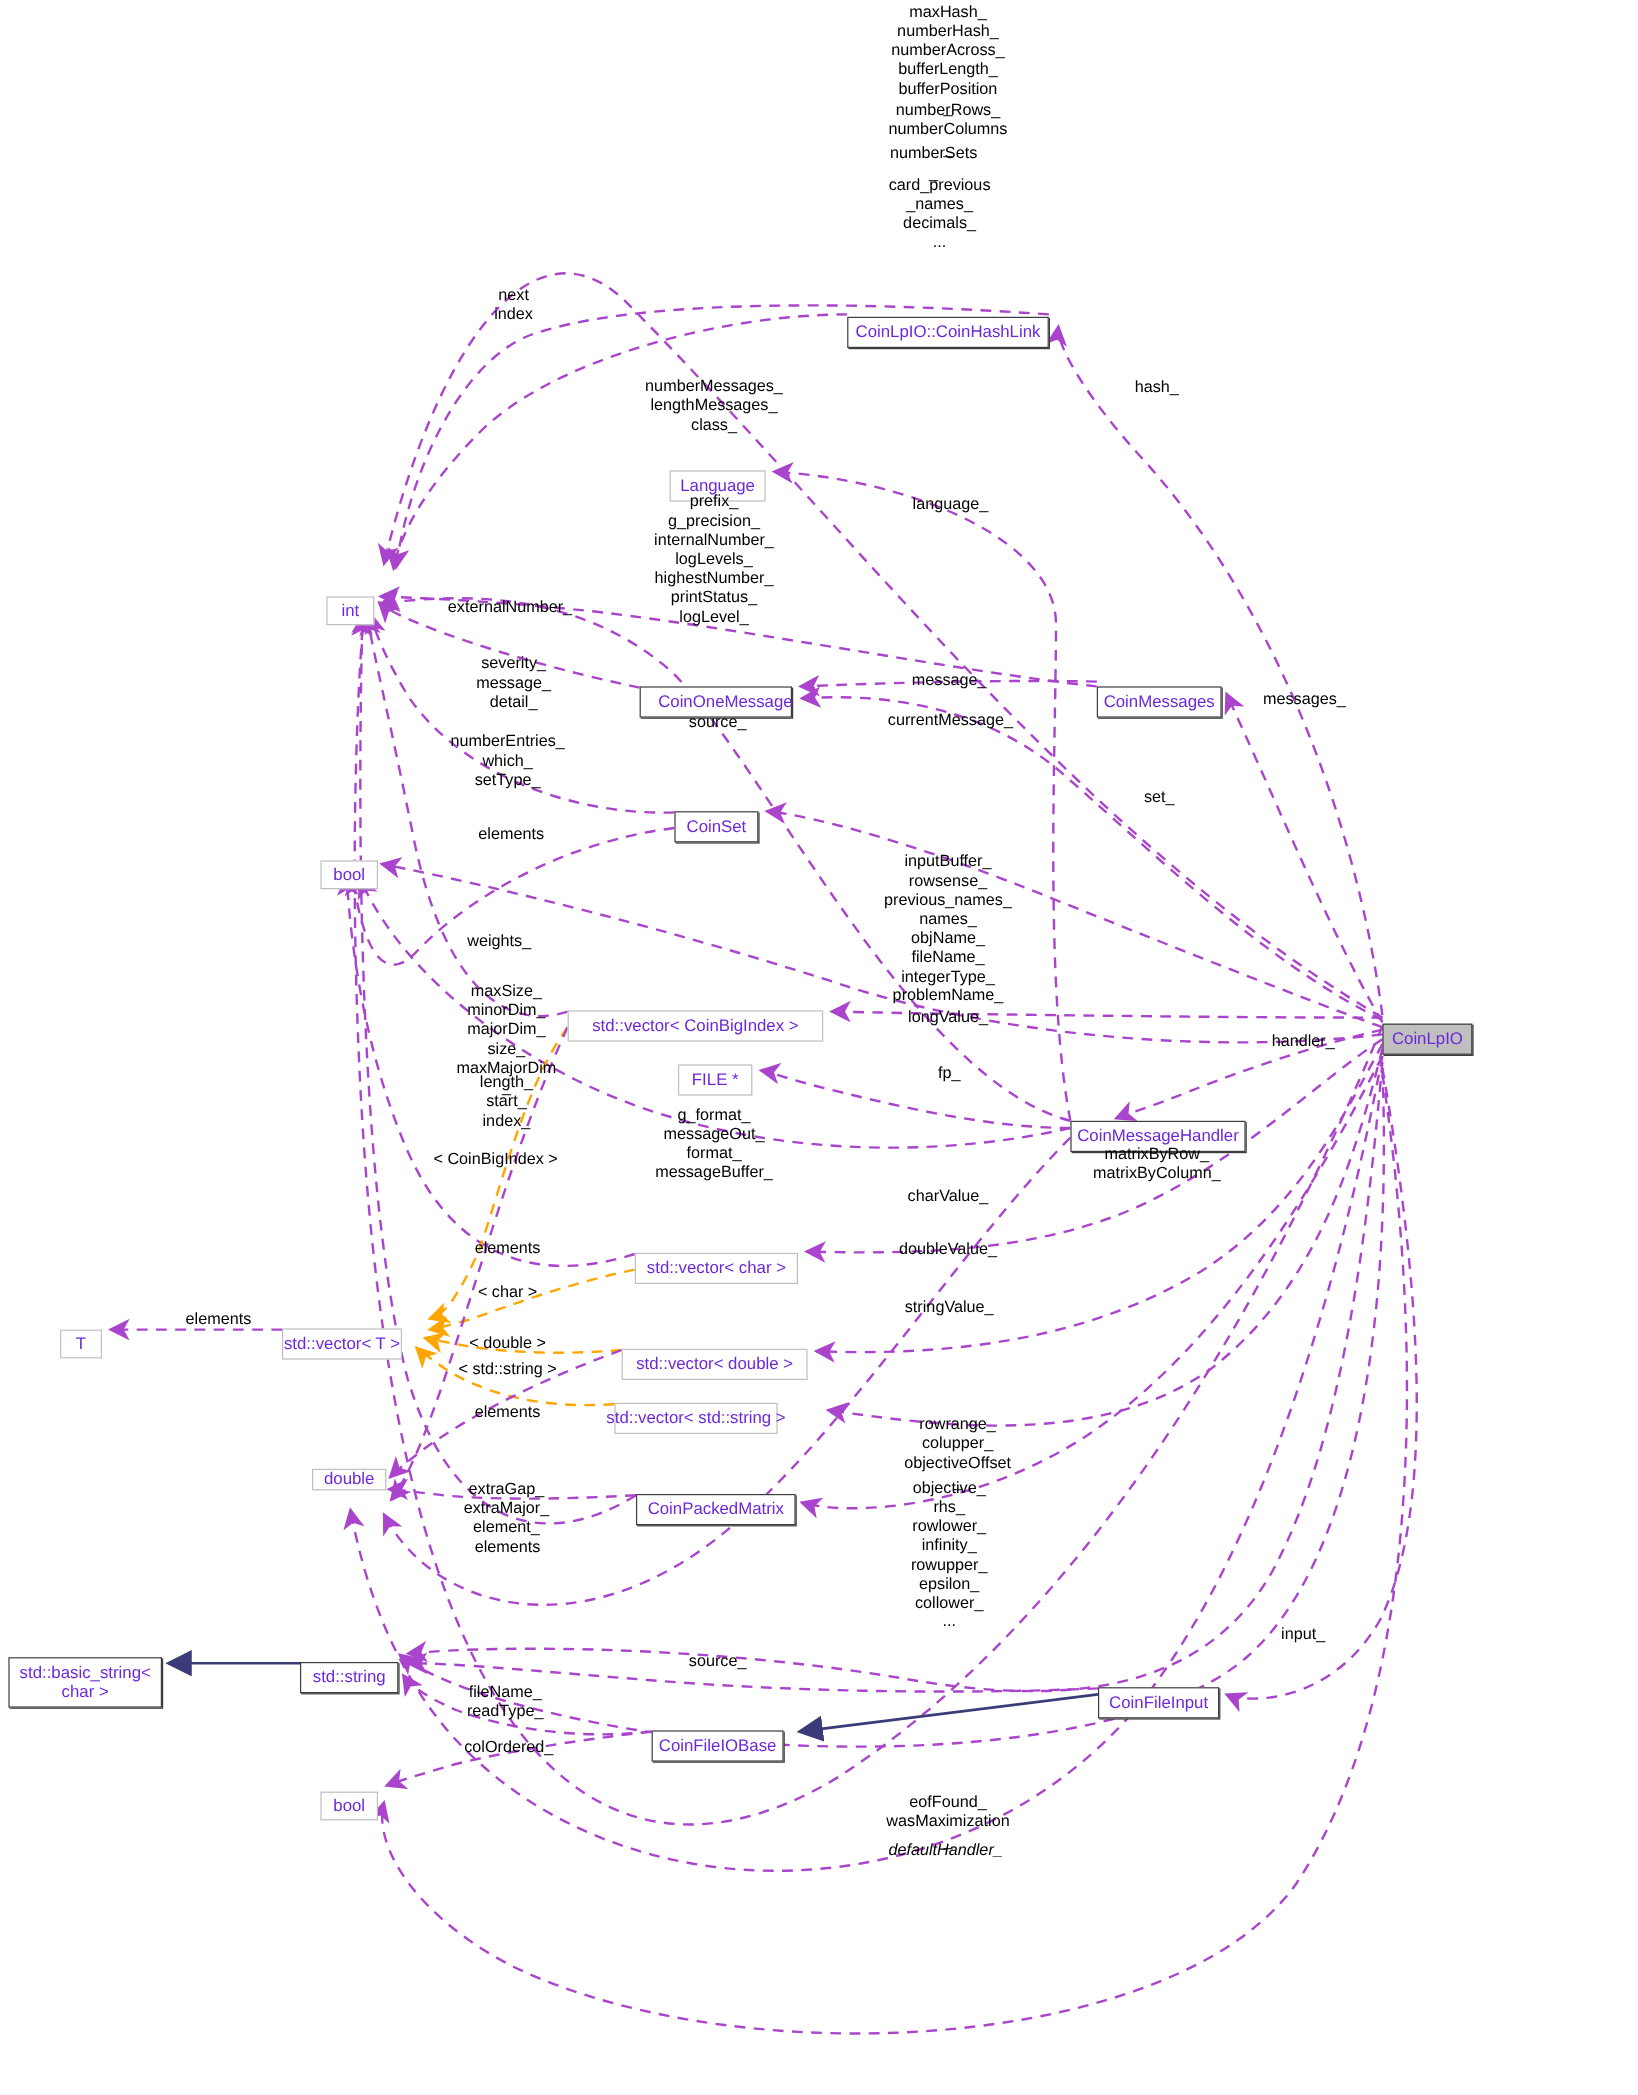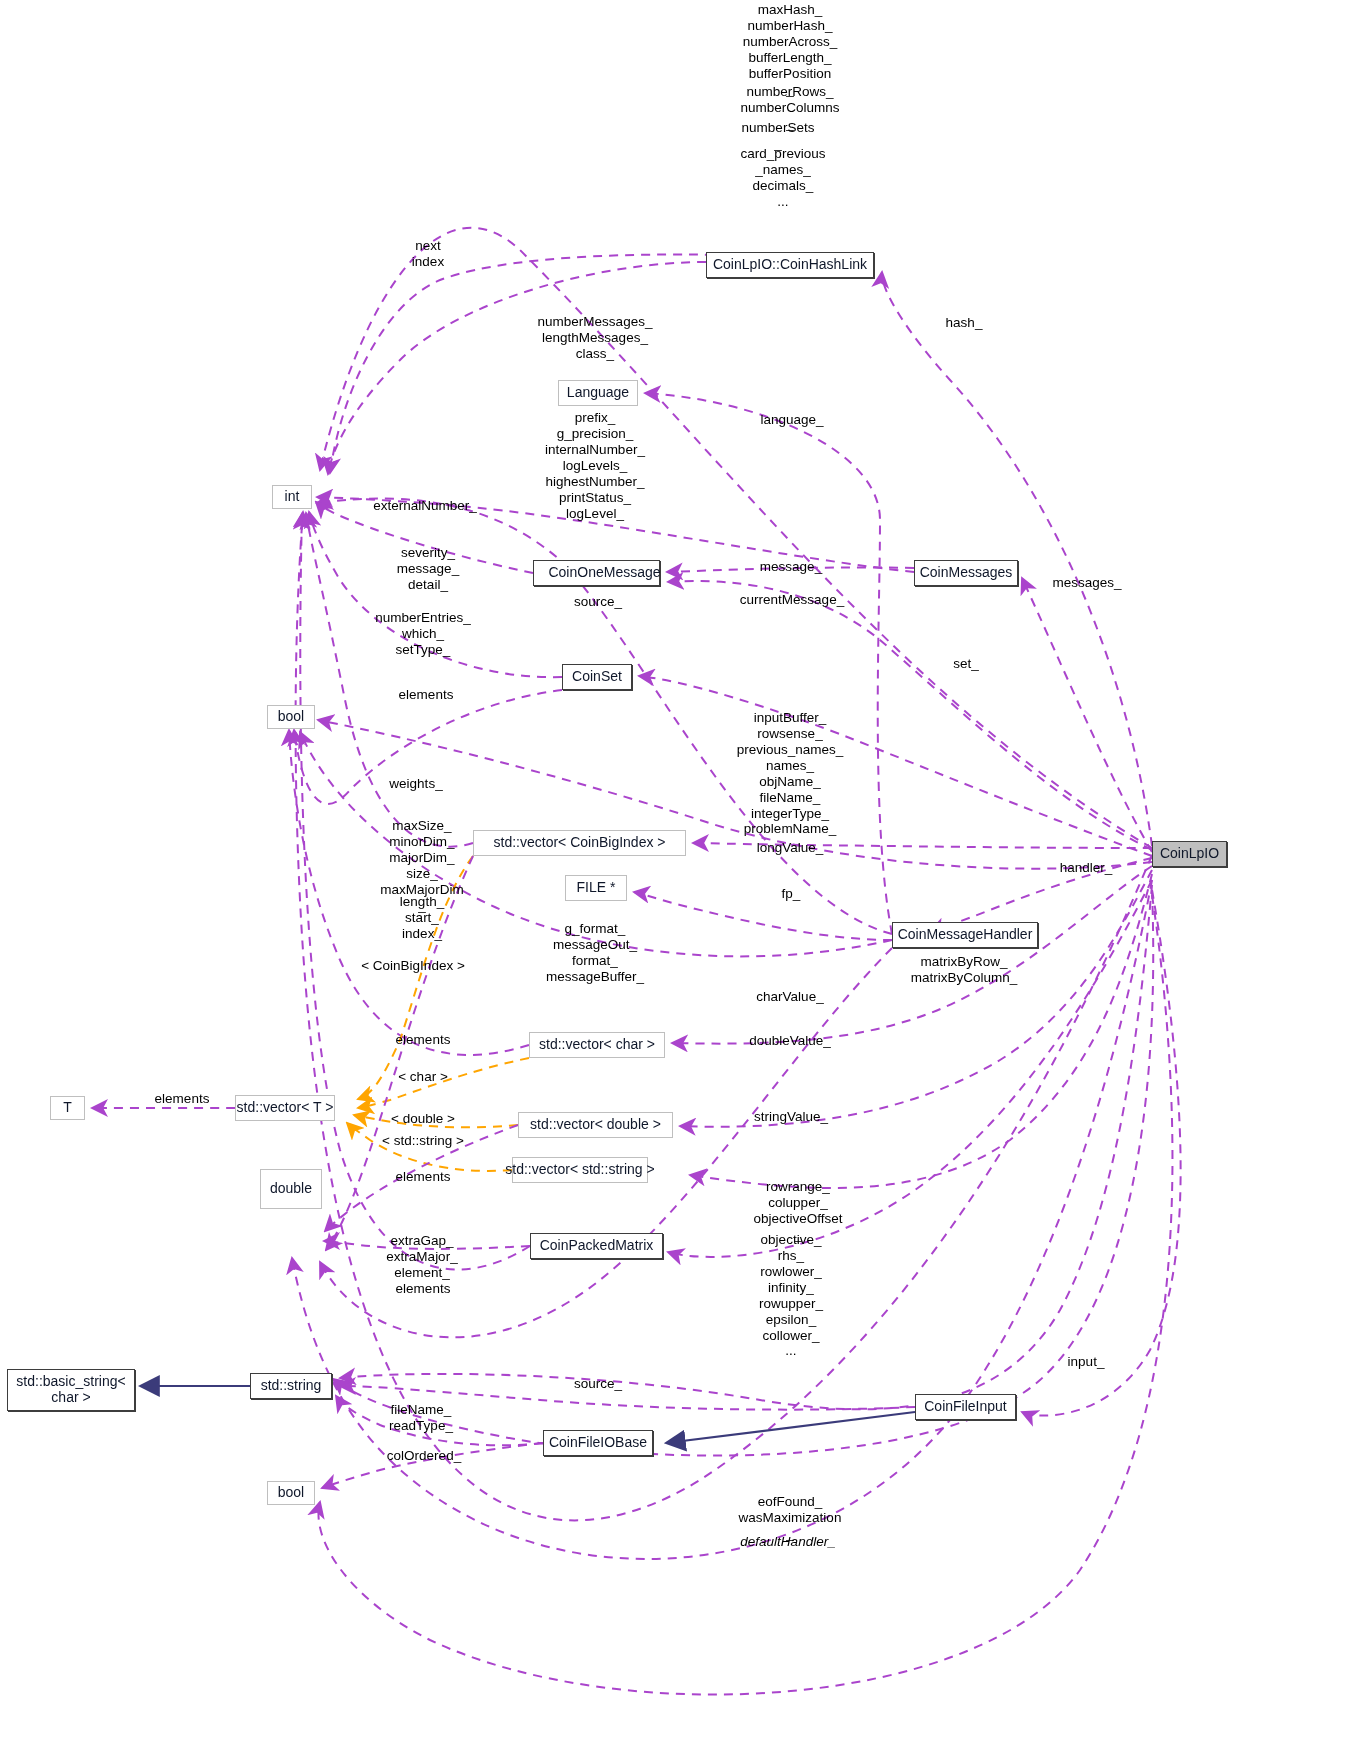--- a/index.html
+++ b/index.html
@@ -25,23 +25,24 @@
   }
   .node {
     position: absolute;
     box-sizing: border-box;
     background: #ffffff;
     display: flex;
     align-items: center;
     justify-content: center;
     text-align: center;
     font-size: 14px;
-    color: #0f172a;
+    color: #6d28d9;
     line-height: 1.12;
     white-space: nowrap;
+    margin-top: 12px;
   }
   .node.plain {
     border: 1px solid #bfbfbf;
   }
   .node.strong {
     border: 1px solid #3d3d3d;
     box-shadow: 1px 1px 0 0 #3d3d3d;
   }
   .node.current {
     border: 1px solid #3d3d3d;
@@ -192,21 +193,21 @@
       </div>
       <div class="node plain" style="left: 235px; top: 1095px; width: 100px; height: 26px;">
         <span style="white-space: pre;">std::vector&lt; T &gt;</span>
       </div>
       <div class="node plain" style="left: 518px; top: 1112px; width: 155px; height: 26px;">
         <span style="white-space: pre;">std::vector&lt; double &gt;</span>
       </div>
       <div class="node plain" style="left: 512px; top: 1157px; width: 136px; height: 26px;">
         <span style="white-space: pre;">std::vector&lt; std::string &gt;</span>
       </div>
-      <div class="node plain" style="left: 260px; top: 1169px; width: 62px; height: 40px; text-align: right;">
+      <div class="node plain" style="left: 260px; top: 1212px; width: 62px; height: 18px; text-align: right;">
         <span style="white-space: pre;">double</span>
       </div>
       <div class="node strong" style="left: 530px; top: 1233px; width: 133px; height: 26px;">
         <span style="white-space: pre;">CoinPackedMatrix</span>
       </div>
       <div class="node strong" style="left: 7px; top: 1369px; width: 128px; height: 42px;">
         <span style="white-space: pre;">std::basic_string&lt;
 char &gt;</span>
       </div>
       <div class="node strong" style="left: 250px; top: 1373px; width: 82px; height: 26px;">
@@ -292,21 +293,21 @@
 format_
 messageBuffer_</div>
       <div class="edge-label" style="left: 413px; top: 958px;">&lt; CoinBigIndex &gt;</div>
       <div class="edge-label" style="left: 964px; top: 954px;">matrixByRow_
 matrixByColumn_</div>
       <div class="edge-label" style="left: 790px; top: 989px;">charValue_</div>
       <div class="edge-label" style="left: 423px; top: 1032px;">elements</div>
       <div class="edge-label" style="left: 790px; top: 1033px;">doubleValue_</div>
       <div class="edge-label" style="left: 423px; top: 1069px;">&lt; char &gt;</div>
       <div class="edge-label" style="left: 182px; top: 1091px;">elements</div>
-      <div class="edge-label" style="left: 791px; top: 1081px; margin-top: 28px;">stringValue_</div>
+      <div class="edge-label" style="left: 791px; top: 1081px;">stringValue_</div>
       <div class="edge-label" style="left: 423px; top: 1111px;">&lt; double &gt;</div>
       <div class="edge-label" style="left: 423px; top: 1133px;">&lt; std::string &gt;</div>
       <div class="edge-label" style="left: 423px; top: 1169px;">elements</div>
       <div class="edge-label" style="left: 798px; top: 1179px;">rowrange_
 colupper_
 objectiveOffset
 _</div>
       <div class="edge-label" style="left: 422px; top: 1233px;">extraGap_
 extraMajor_
 element_</div>

